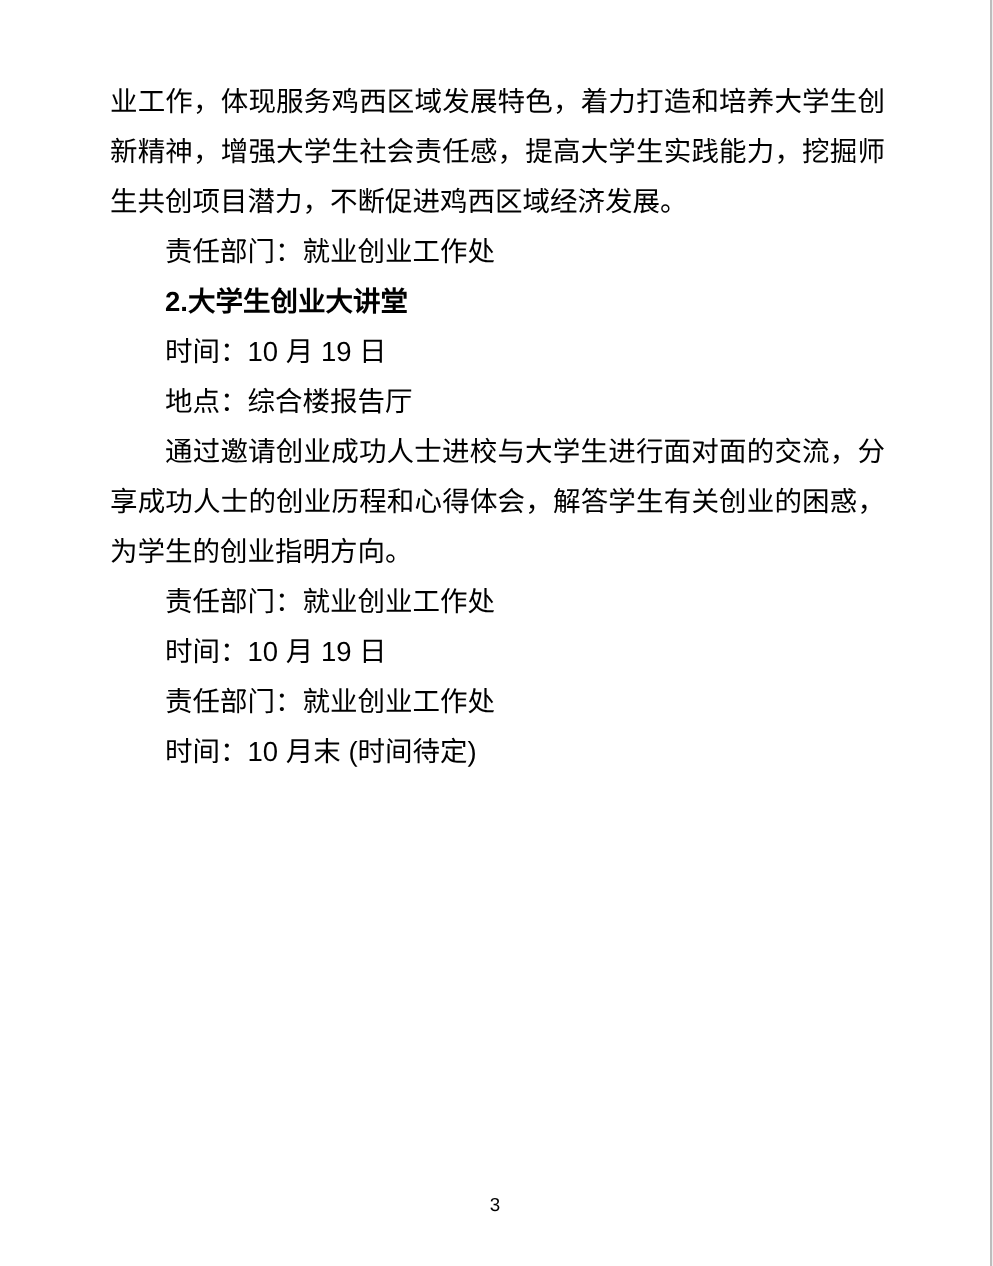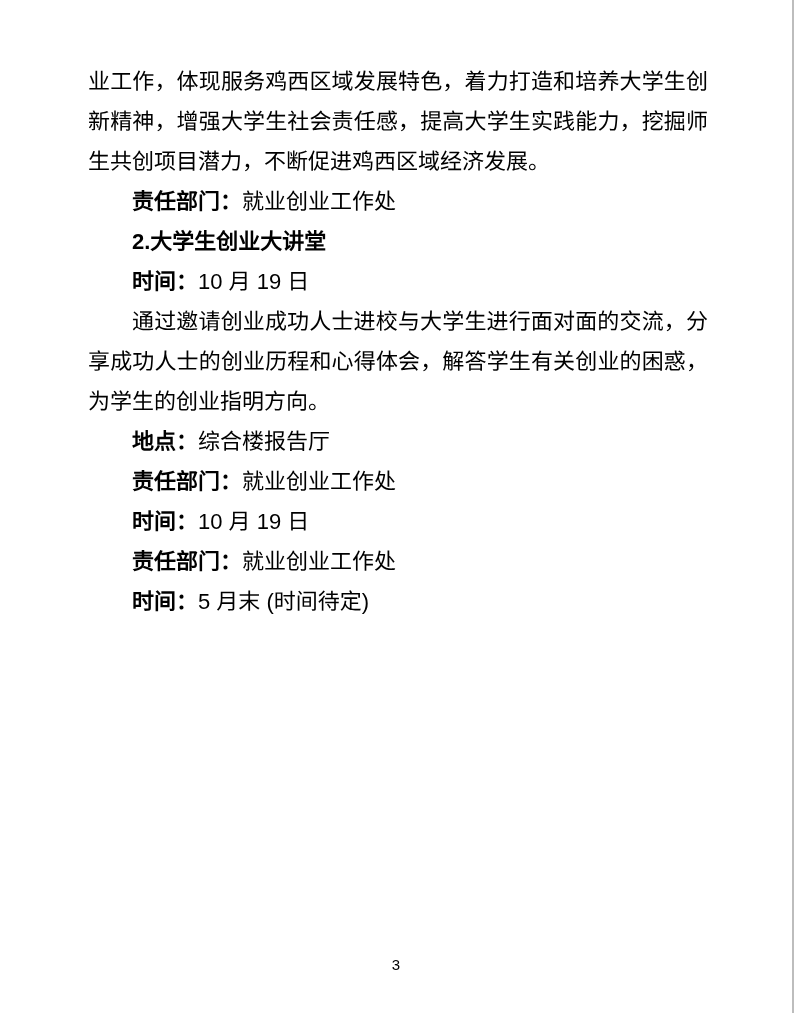--- a/index.html
+++ b/index.html
@@ -34,21 +34,21 @@
   }
   .para {
     margin: 0;
     padding: 0;
     text-indent: 2em;
   }
   .para.no-indent {
     text-indent: 0;
   }
   .para .field-label {
-    font-weight: bold;
+    font-weight: normal;
   }
   .para.heading {
     font-weight: bold;
     font-family: Liberation Sans, sans-serif;
   }
   .page-num {
     position: absolute;
     top: 953px;
     left: 0;
     width: 100%;
@@ -60,21 +60,21 @@
 </style>
 </head>
 <body>
 
 <div class="page">
   <div class="content" id="doc-body">
       <p class="para no-indent">业工作，体现服务鸡西区域发展特色，着力打造和培养大学生创新精神，增强大学生社会责任感，提高大学生实践能力，挖掘师生共创项目潜力，不断促进鸡西区域经济发展。</p>
       <p class="para"><strong class="field-label">责任部门：</strong><span>就业创业工作处</span></p>
       <p class="para heading">2.大学生创业大讲堂</p>
       <p class="para"><strong class="field-label">时间：</strong><span>10 月 19 日</span></p>
+      <p class="para"><strong class="field-label">地点：</strong><span>综合楼报告厅</span></p>
       <p class="para">通过邀请创业成功人士进校与大学生进行面对面的交流，分享成功人士的创业历程和心得体会，解答学生有关创业的困惑，为学生的创业指明方向。</p>
-      <p class="para"><strong class="field-label">地点：</strong><span>综合楼报告厅</span></p>
       <p class="para"><strong class="field-label">责任部门：</strong><span>就业创业工作处</span></p>
       <p class="para"><strong class="field-label">时间：</strong><span>10 月 19 日</span></p>
       <p class="para"><strong class="field-label">责任部门：</strong><span>就业创业工作处</span></p>
-      <p class="para"><strong class="field-label">时间：</strong><span>5 月末 (时间待定)</span></p>
+      <p class="para"><strong class="field-label">时间：</strong><span>10 月末 (时间待定)</span></p>
     </div>
   <div class="page-num">3</div>
 </div>
 
 </body></html>

